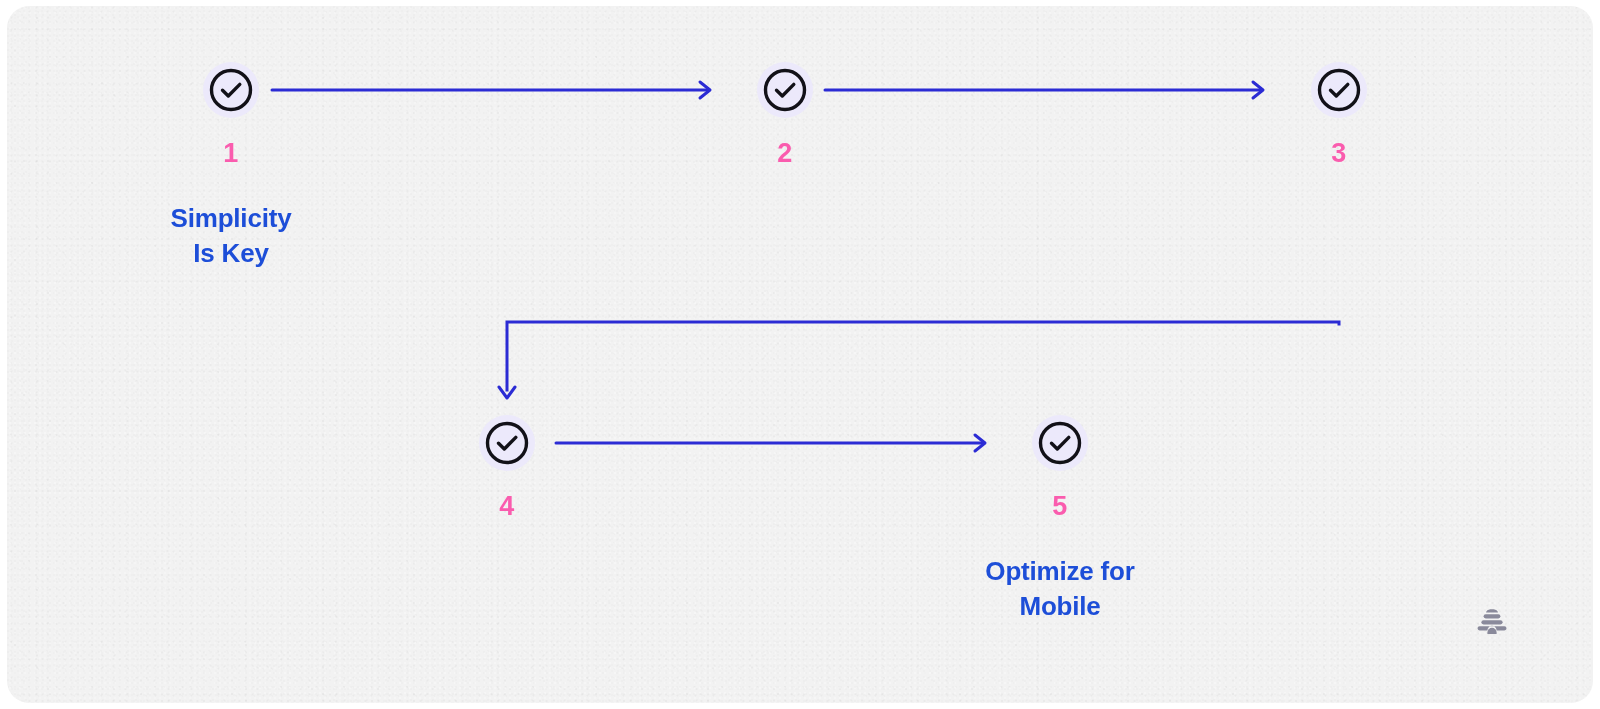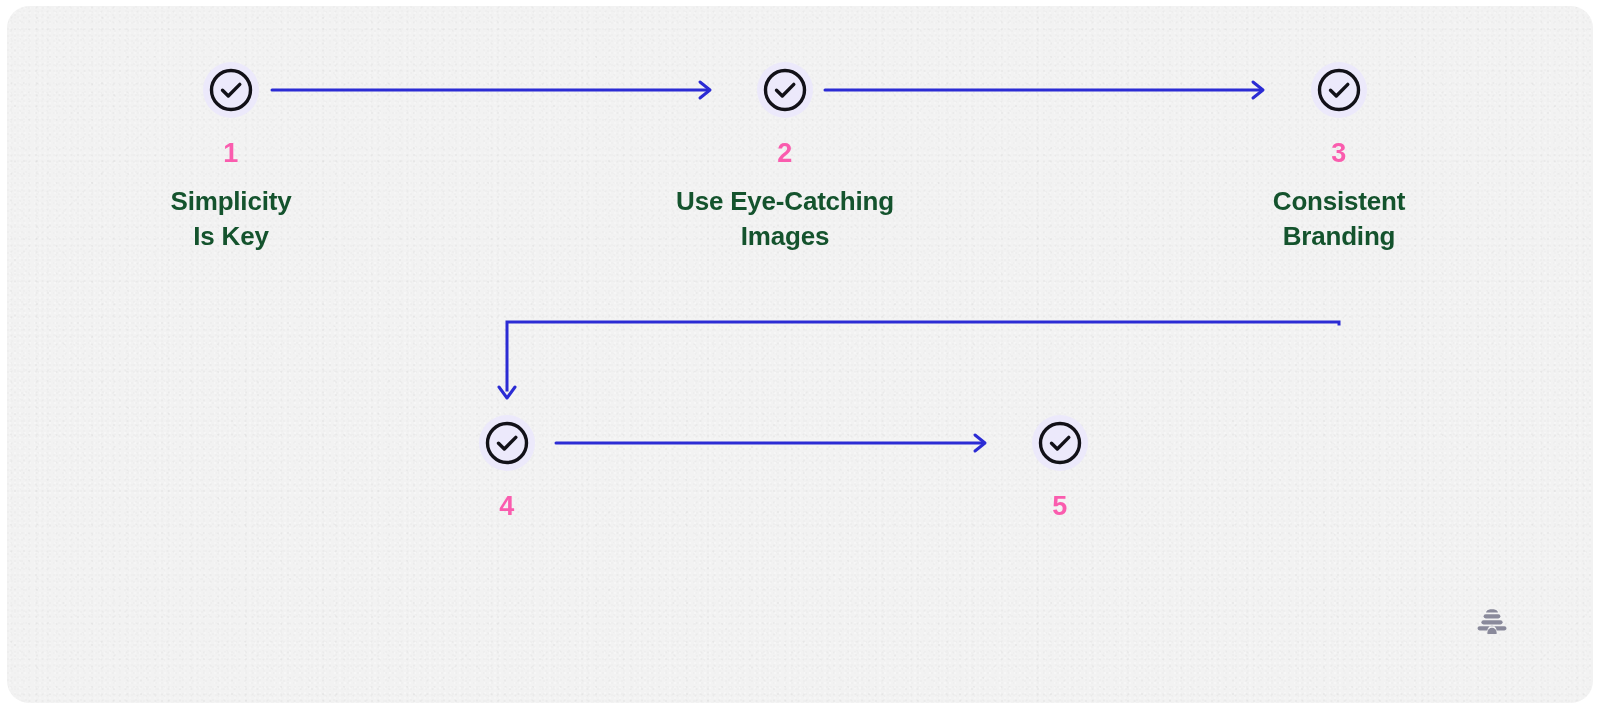--- a/index.html
+++ b/index.html
@@ -60,25 +60,25 @@
   .badge svg { display:block; }
   .num {
     margin-top:22px;
     font-size:27px;
     font-weight:bold;
     letter-spacing:.5px;
     color:#fa5cae;
     line-height:1;
   }
   .label {
-    margin-top:17px;
+    margin-top:34px;
     font-size:26px;
     font-weight:bold;
     line-height:1.36;
-    color:#14532d;
+    color:#1d4ed8;
     letter-spacing:-.2px;
     white-space:pre-line;
   }
 
   #logo {
     position:absolute;
     left:1468px; top:598px;
     width:34px; height:34px;
   }
 </style>
@@ -130,54 +130,52 @@
     </div>
 
     <div class="node" style="left:778px; top:56px;">
       <div class="badge">
         <svg width="46" height="46" viewBox="0 0 46 46" aria-hidden="true">
           <circle cx="23" cy="23" r="19.5" fill="none" stroke="#121118" stroke-width="3.4"></circle>
           <path d="M 14.5 23.3 L 20.3 29 L 31.8 17.4" fill="none" stroke="#121118" stroke-width="3.4" stroke-linecap="round" stroke-linejoin="round"></path>
         </svg>
       </div>
       <div class="num">2</div>
-      <div class="label">Use Eye-Catching
-Images</div>
     </div>
 
     <div class="node" style="left:1332px; top:56px;">
       <div class="badge">
         <svg width="46" height="46" viewBox="0 0 46 46" aria-hidden="true">
           <circle cx="23" cy="23" r="19.5" fill="none" stroke="#121118" stroke-width="3.4"></circle>
           <path d="M 14.5 23.3 L 20.3 29 L 31.8 17.4" fill="none" stroke="#121118" stroke-width="3.4" stroke-linecap="round" stroke-linejoin="round"></path>
         </svg>
       </div>
       <div class="num">3</div>
-      <div class="label">Consistent
-Branding</div>
     </div>
 
     <div class="node" style="left:500px; top:409px;">
       <div class="badge">
         <svg width="46" height="46" viewBox="0 0 46 46" aria-hidden="true">
           <circle cx="23" cy="23" r="19.5" fill="none" stroke="#121118" stroke-width="3.4"></circle>
           <path d="M 14.5 23.3 L 20.3 29 L 31.8 17.4" fill="none" stroke="#121118" stroke-width="3.4" stroke-linecap="round" stroke-linejoin="round"></path>
         </svg>
       </div>
       <div class="num">4</div>
     </div>
 
     <div class="node" style="left:1053px; top:409px;">
       <div class="badge">
         <svg width="46" height="46" viewBox="0 0 46 46" aria-hidden="true">
           <circle cx="23" cy="23" r="19.5" fill="none" stroke="#121118" stroke-width="3.4"></circle>
           <path d="M 14.5 23.3 L 20.3 29 L 31.8 17.4" fill="none" stroke="#121118" stroke-width="3.4" stroke-linecap="round" stroke-linejoin="round"></path>
         </svg>
       </div>
       <div class="num">5</div>
+      <div class="label">Optimize for
+Mobile</div>
     </div>
 
     <div id="logo">
       <svg width="34" height="34" viewBox="0 0 34 34" aria-hidden="true">
         <g fill="#8a8a9b">
           <path d="M11.6 7.2 C13.0 4.6 21.0 4.6 22.4 7.2 L23.0 8.4 L11.0 8.4 Z"></path>
           <rect x="8.6" y="10.2" width="16.8" height="4.2" rx="2.1"></rect>
           <rect x="6.4" y="16.2" width="21.2" height="4.2" rx="2.1"></rect>
           <path d="M4.6 22.2 L29.4 22.2 A2.1 2.1 0 0 1 29.4 26.4 L21.6 26.4
                    A4.6 4.6 0 0 0 12.4 26.4 L4.6 26.4 A2.1 2.1 0 0 1 4.6 22.2 Z"></path>

